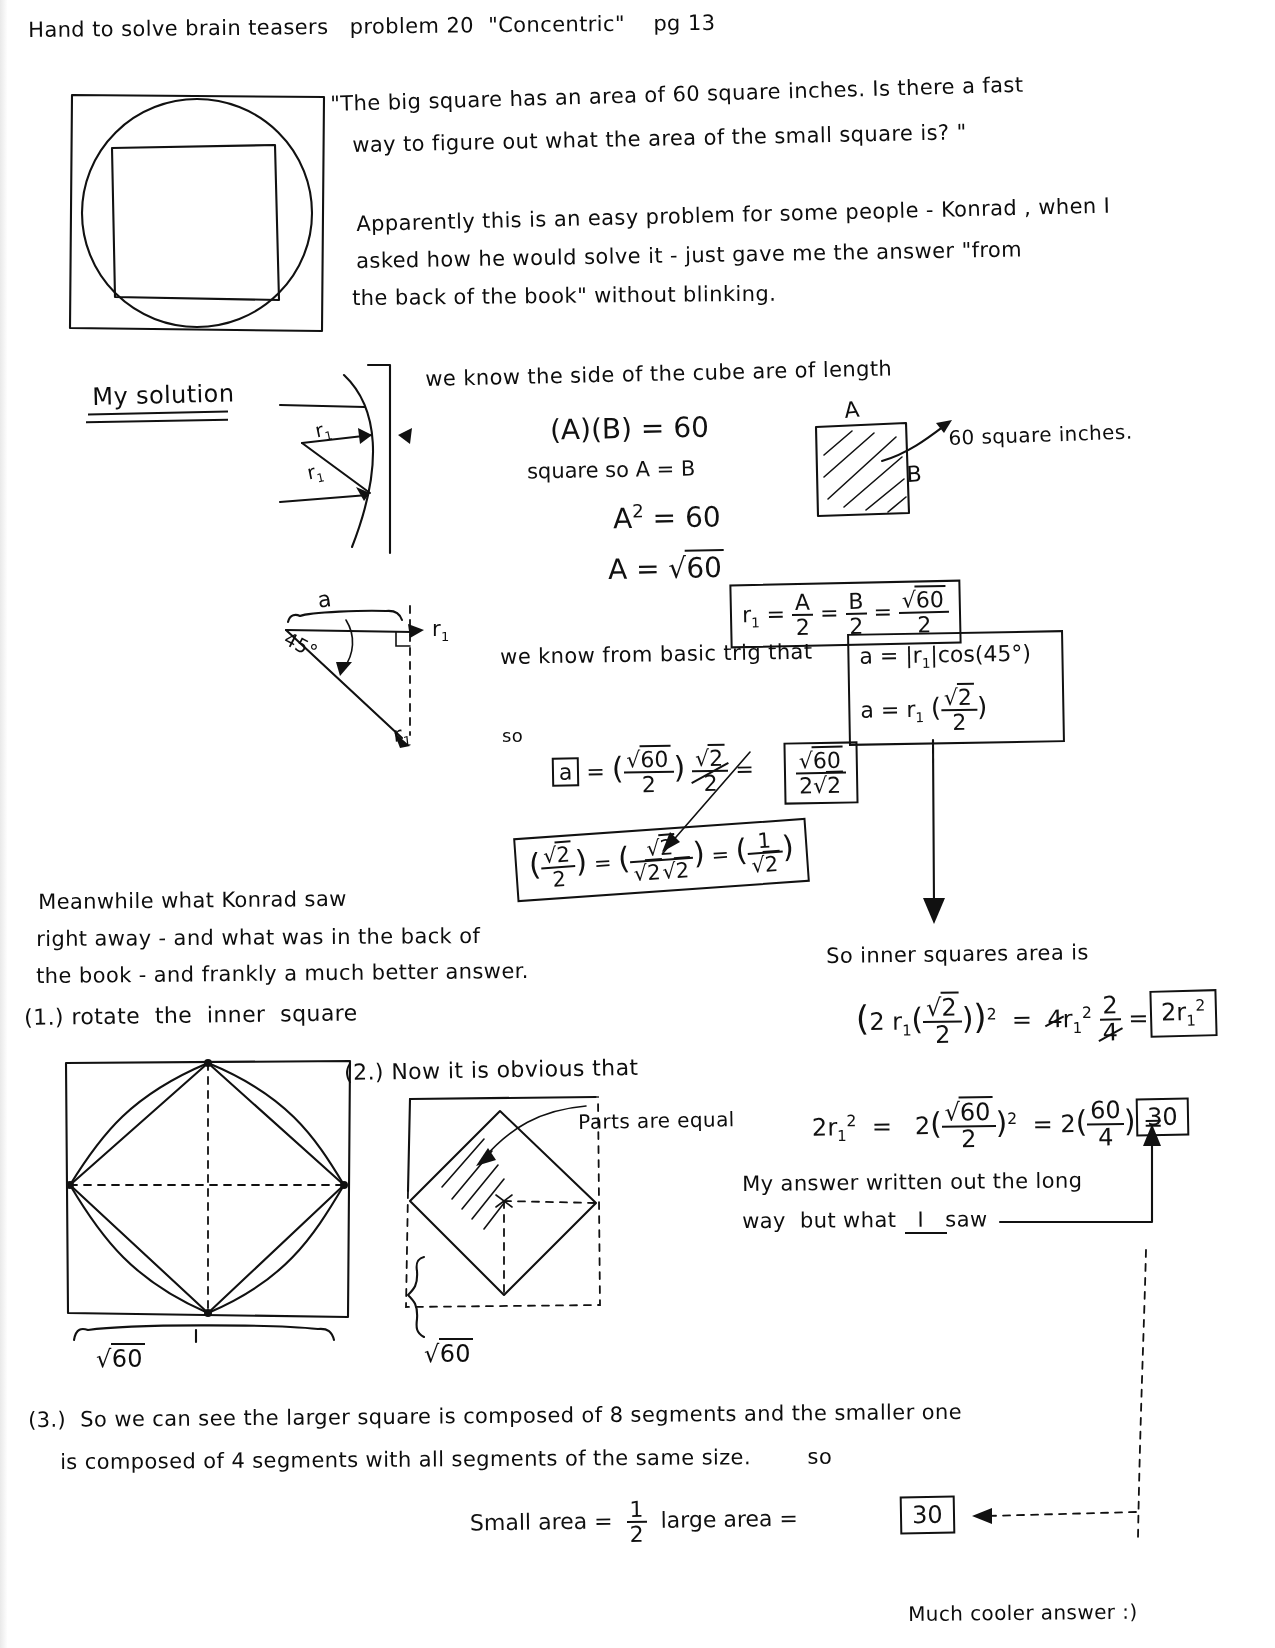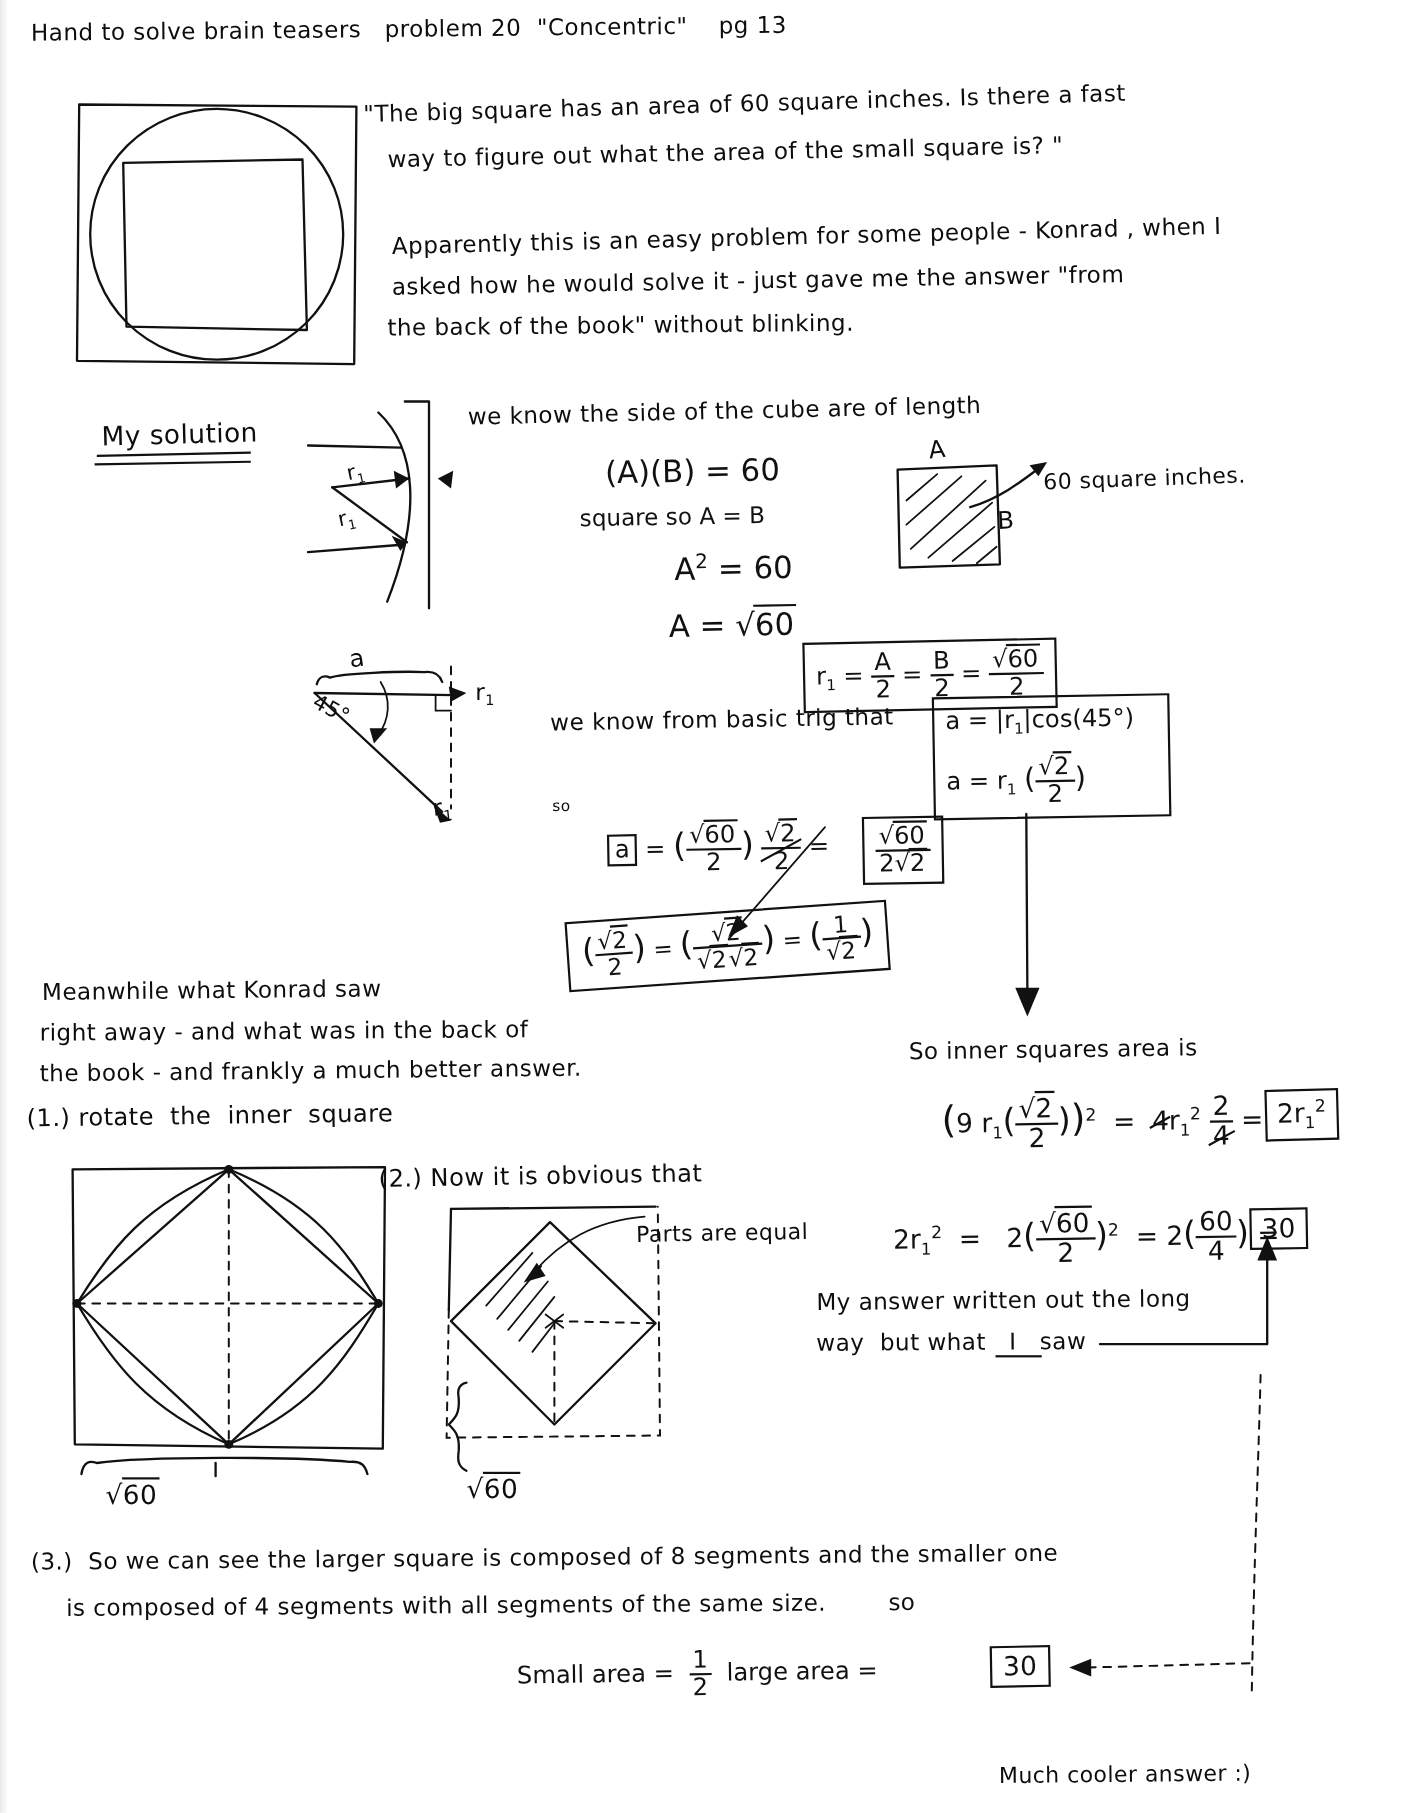--- a/index.html
+++ b/index.html
@@ -141,21 +141,21 @@
   <div class="boxed" style="left:848px;top:632px;width:192px;height:92px;font-size:22px;transform:rotate(-1deg);padding:8px 10px;">
     <div>
       <span>a = |r</span><span class="sub">1</span><span>|cos(45°)</span>
     </div>
     <div style="margin-top:16px;">
       <span>a  =  r</span><span class="sub">1</span>
       <span style="font-size:26px;">(</span><span class="frac"><span class="num">√<span class="rad">2</span></span><span class="den">2</span></span><span style="font-size:26px;">)</span>
     </div>
   </div>
 
-  <div class="hw sm" style="left:502px;top:725px;font-size:14px;">so</div>
+  <div class="hw sm" style="left:502px;top:725px;font-size:18px;">so</div>
 
   <div class="eqline" style="left:552px;top:748px;font-size:22px;transform:rotate(-1deg);">
     <span style="border:2px solid #111;padding:0 5px;">a</span>
     <span>=</span>
     <span style="font-size:30px;">(</span><span class="frac"><span class="num">√<span class="rad">60</span></span><span class="den">2</span></span><span style="font-size:30px;">)</span>
     <span class="frac strike"><span class="num">√<span class="rad">2</span></span><span class="den">2</span></span>
     =
   </div>
   <div class="boxed" style="left:784px;top:742px;font-size:22px;transform:rotate(-1deg);padding:5px 10px;">
     <span class="frac"><span class="num">√<span class="rad">60</span></span><span class="den">2√<span class="rad">2</span></span></span>
@@ -230,21 +230,21 @@
   <div class="hw l2" style="left:578px;top:1110px;font-size:20px;transform:rotate(-1deg);">Parts are equal</div>
 
   <svg style="left:404px;top:1255px;" width="30" height="85" viewBox="0 0 30 85">
     <path class="ink" d="M20,2 C12,4 12,10 13,16 C14,30 10,34 4,40 C10,46 14,50 13,64 C12,72 12,78 20,82"></path>
   </svg>
   <div class="hw mid" style="left:424px;top:1340px;font-size:24px;">√<span class="rad">60</span></div>
 
   <div class="hw l2" style="left:826px;top:944px;font-size:21px;transform:rotate(-0.8deg);">So inner squares area is</div>
 
   <div class="eqline" style="left:856px;top:995px;font-size:24px;transform:rotate(-0.8deg);">
-    <span style="font-size:34px;">(</span><span>9 r</span><span class="sub">1</span><span style="font-size:30px;">(</span><span class="frac"><span class="num">√<span class="rad">2</span></span><span class="den">2</span></span><span style="font-size:30px;">)</span><span style="font-size:34px;">)</span><span class="sup">2</span>
+    <span style="font-size:34px;">(</span><span>2 r</span><span class="sub">1</span><span style="font-size:30px;">(</span><span class="frac"><span class="num">√<span class="rad">2</span></span><span class="den">2</span></span><span style="font-size:30px;">)</span><span style="font-size:34px;">)</span><span class="sup">2</span>
     &nbsp;<span>=</span>&nbsp;
     <span class="strike">4</span><span>r</span><span class="sub">1</span><span class="sup">2</span>
     <span class="frac"><span class="num">2</span><span class="den strike">4</span></span>
     =
   </div>
   <div class="boxed" style="left:1150px;top:990px;font-size:24px;transform:rotate(-1.5deg);padding:5px 9px;">
     <span>2r</span><span class="sub">1</span><span class="sup">2</span>
   </div>
 
   <div class="eqline" style="left:812px;top:1100px;font-size:24px;transform:rotate(-0.8deg);">

